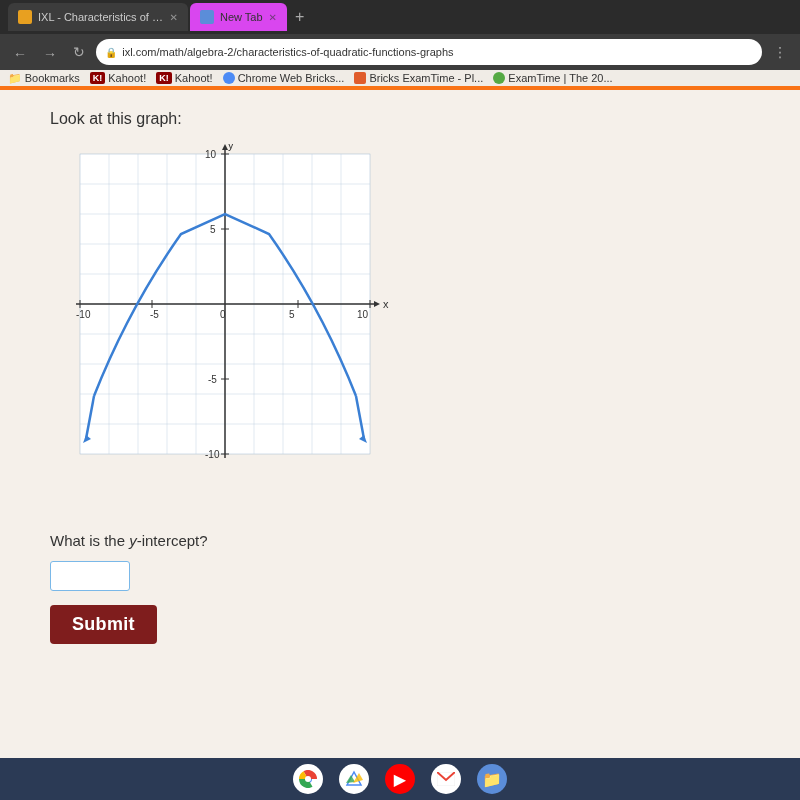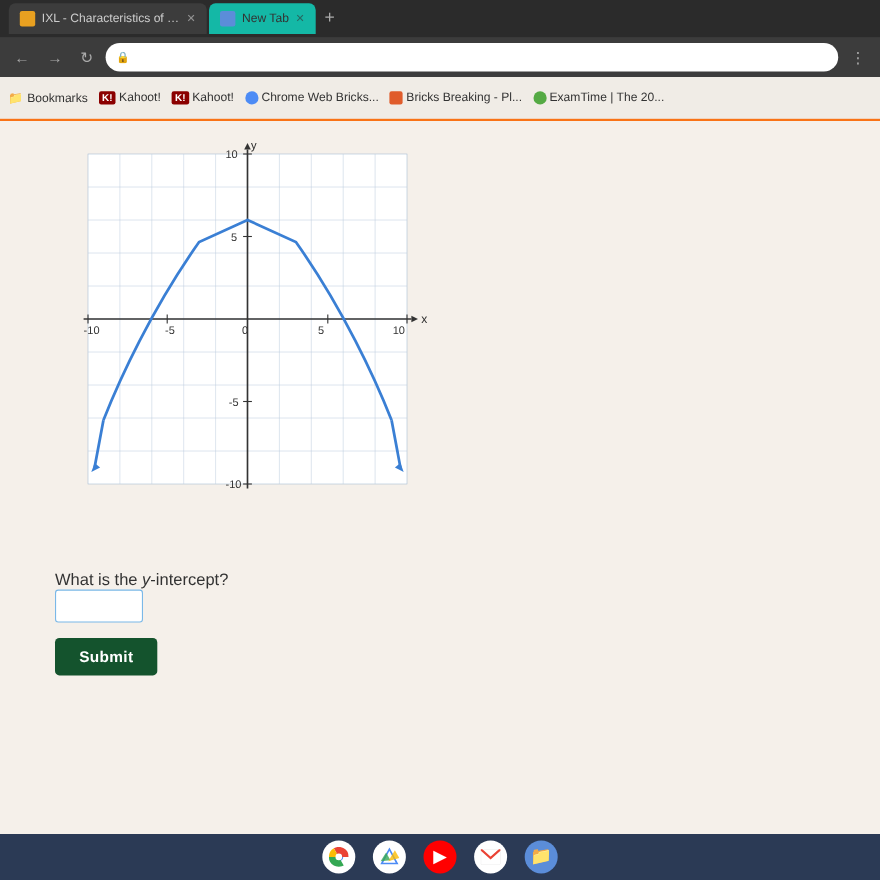--- a/index.html
+++ b/index.html
@@ -34,21 +34,21 @@
       border-radius: 6px 6px 0 0;
       font-size: 11px;
       color: #ccc;
       background: #3c3c3c;
       max-width: 180px;
       gap: 6px;
       position: relative;
     }
 
     .tab.active {
-      background: #14b8a6;
+      background: #d946ef;
       color: #333;
     }
 
     .tab-close {
       font-size: 10px;
       opacity: 0.6;
       cursor: pointer;
     }
 
     .tab-favicon {
@@ -103,26 +103,26 @@
 
     .lock-icon {
       font-size: 10px;
       color: #555;
     }
 
     .bookmarks-bar {
       display: flex;
       align-items: center;
       background: #f0ece6;
-      height: 40px;
+      height: 20px;
       padding: 0 8px;
       gap: 10px;
       font-size: 11px;
       color: #333;
-      border-bottom: 2px solid #f97316;
+      border-bottom: 4px solid #f97316;
     }
 
     .bookmark-item {
       display: flex;
       align-items: center;
       gap: 3px;
       cursor: pointer;
       white-space: nowrap;
       color: #333;
       font-size: 11px;
@@ -150,46 +150,47 @@
     }
 
     .graph-svg {
       display: block;
     }
 
     
     .y-intercept-question {
       font-size: 15px;
       color: #333;
+      margin-bottom: 12px;
     }
 
     .y-intercept-question em {
       font-style: italic;
     }
 
     .answer-input {
       display: block;
       width: 80px;
       height: 30px;
       border: 1.5px solid #7ab8e8;
       background: #fff;
       border-radius: 3px;
       margin-bottom: 14px;
       padding: 0 6px;
       font-size: 14px;
       outline: none;
     }
 
     .submit-btn {
-      background: #14532d;
+      background: #7f1d1d;
       color: #fff;
       border: none;
       border-radius: 4px;
       padding: 9px 22px;
-      font-size: 14px;
+      font-size: 18px;
       font-weight: bold;
       cursor: pointer;
       letter-spacing: 0.3px;
     }
 
     
     .taskbar {
       position: fixed;
       bottom: 0;
       left: 0;
@@ -238,20 +239,21 @@
     </div>
     <span class="new-tab-btn">+</span>
   </div>
 
   <div class="address-bar-row">
     <span class="nav-btn">←</span>
     <span class="nav-btn">→</span>
     <span class="nav-btn">↻</span>
     <div class="address-bar">
       <span class="lock-icon">🔒</span>
+      <span>ixl.com/math/algebra-2/characteristics-of-quadratic-functions-graphs</span>
     </div>
     <span class="nav-btn">⋮</span>
   </div>
 
   <div class="bookmarks-bar">
     <div class="bookmark-item">
       <span>📁 Bookmarks</span>
     </div>
     <div class="bookmark-item">
       <span style="background:#8b0000;color:#fff;font-size:9px;padding:1px 3px;border-radius:2px;font-weight:bold;">K!</span>
@@ -260,30 +262,31 @@
     <div class="bookmark-item">
       <span style="background:#8b0000;color:#fff;font-size:9px;padding:1px 3px;border-radius:2px;font-weight:bold;">K!</span>
       <span>Kahoot!</span>
     </div>
     <div class="bookmark-item">
       <span style="background:#4c8bf5;width:12px;height:12px;border-radius:50%;display:inline-block;"></span>
       <span>Chrome Web Bricks...</span>
     </div>
     <div class="bookmark-item">
       <span style="background:#e05c2b;width:12px;height:12px;border-radius:2px;display:inline-block;"></span>
-      <span>Bricks Breaking - Pl...</span>
+      <span>Bricks ExamTime - Pl...</span>
     </div>
     <div class="bookmark-item">
       <span style="background:#55aa44;width:12px;height:12px;border-radius:50%;display:inline-block;"></span>
       <span>ExamTime | The 20...</span>
     </div>
   </div>
 </div>
 
 <div class="page-content">
+  <p class="question-text">Look at this graph:</p>
 
   
   <div class="graph-container">
     <svg class="graph-svg" width="340" height="360" viewBox="0 0 340 360">
 
       <rect x="30" y="10" width="290" height="300" fill="#fff" stroke="#a0b8d0" stroke-width="0.5"></rect>
 
       <g stroke="#c0d0e0" stroke-width="0.5">
         <line x1="59" y1="10" x2="59" y2="310"></line>
         <line x1="88" y1="10" x2="88" y2="310"></line>

